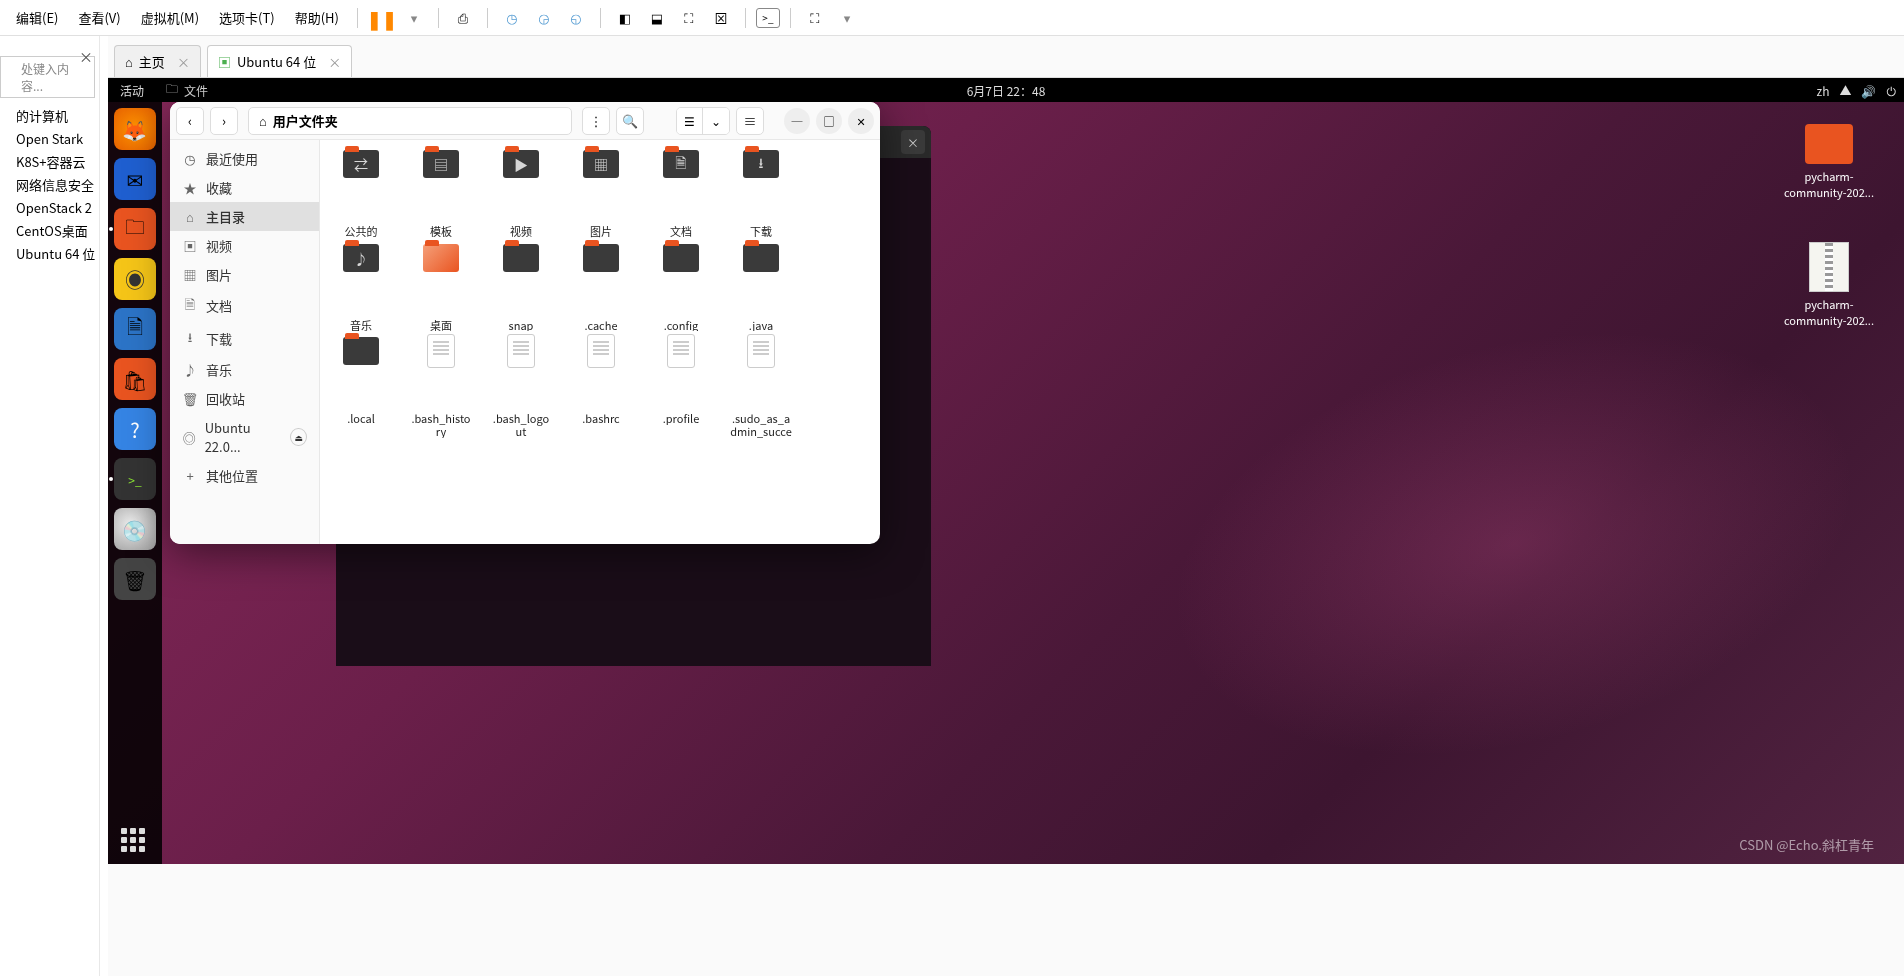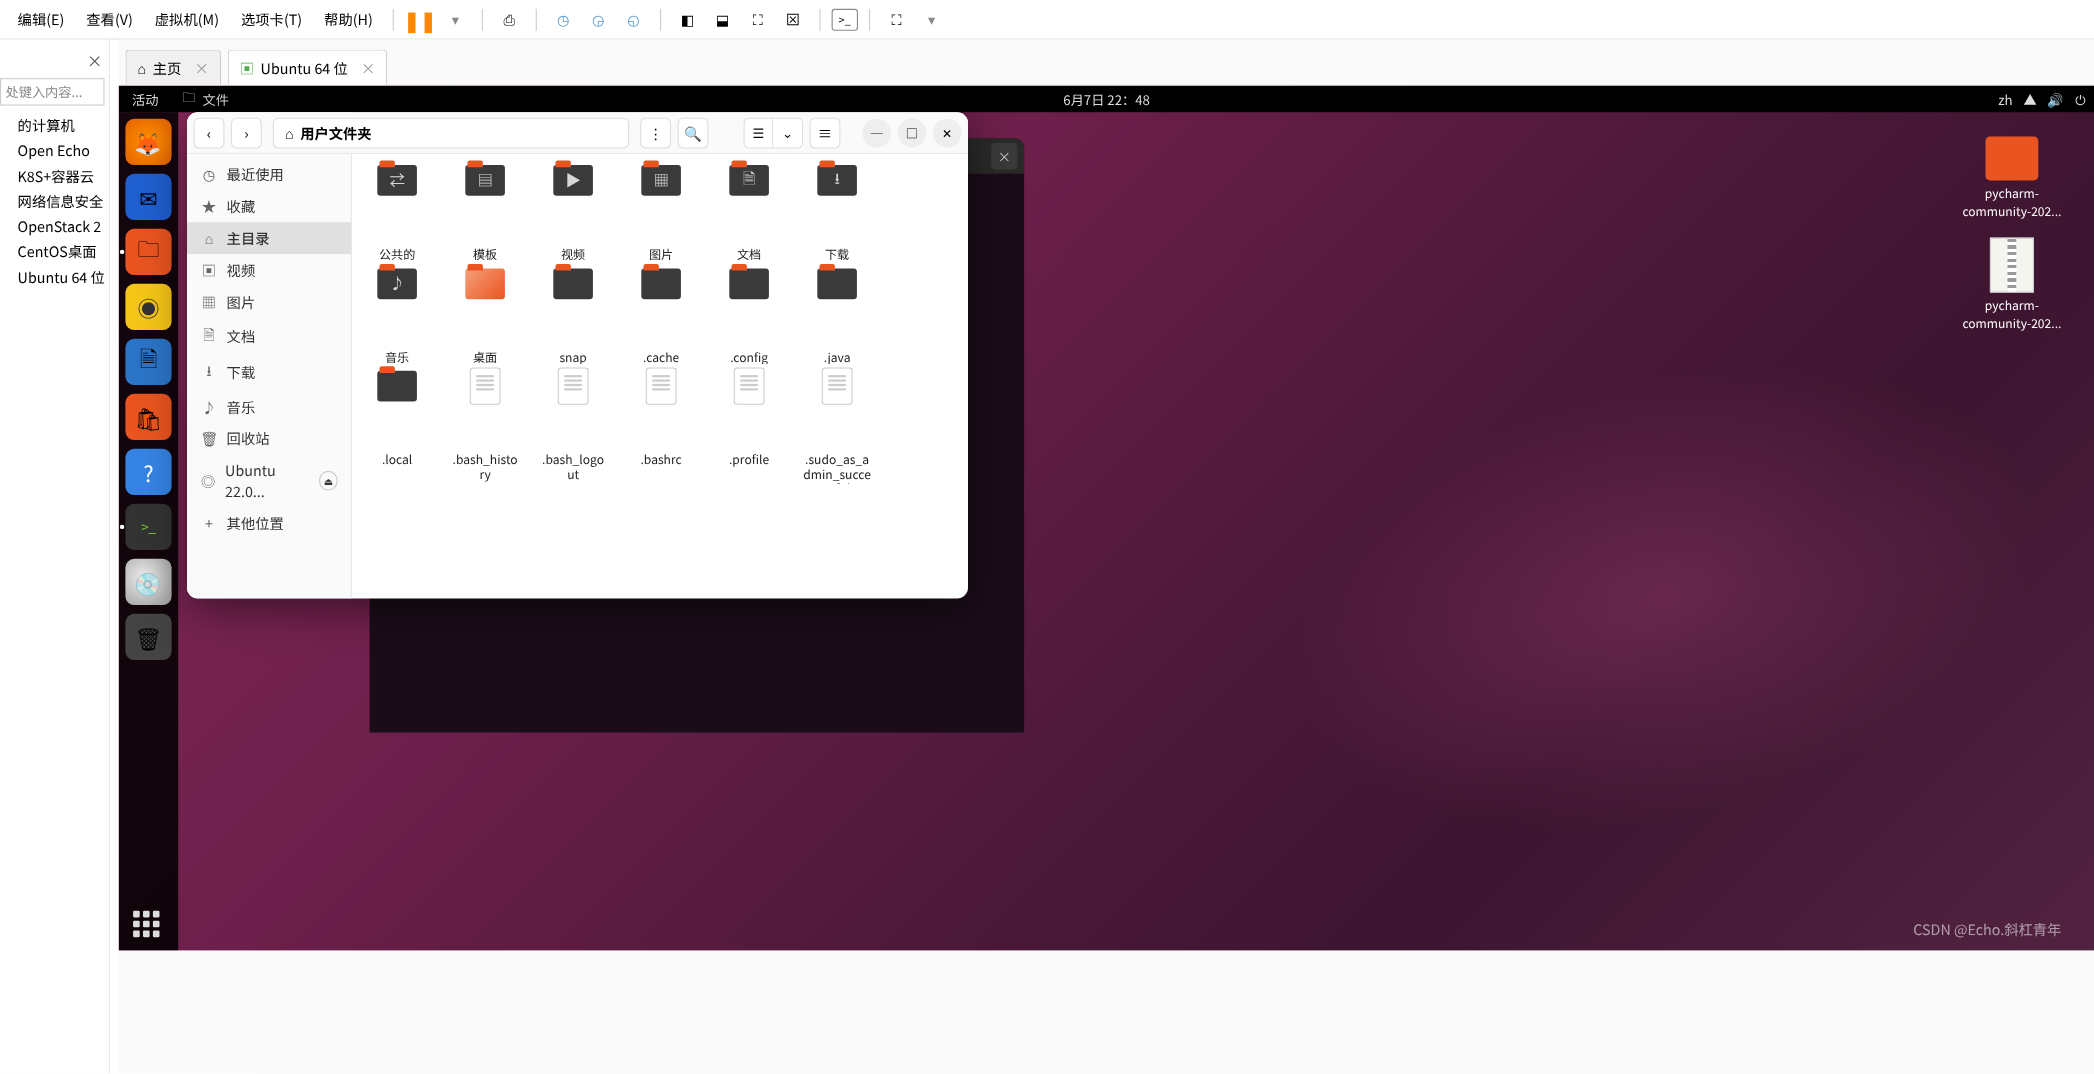--- a/index.html
+++ b/index.html
@@ -7,21 +7,21 @@
 
 
 .vmware-menu { height: 36px; background: #fff; display: flex; align-items: center; padding: 0 8px; gap: 4px; border-bottom: 1px solid #e0e0e0; font-size: 13px; }
 .vmware-menu .mitem { padding: 4px 8px; cursor: pointer; }
 .vmware-menu .sep { width: 1px; height: 20px; background: #ccc; margin: 0 6px; }
 .vmware-menu .tbtn { width: 28px; height: 28px; display: flex; align-items: center; justify-content: center; cursor: pointer; }
 
 
 .vmware-side { position: absolute; left: 0; top: 36px; width: 100px; height: 940px; background: #fff; border-right: 1px solid #e8e8e8; font-size: 13px; }
 .vmware-side .closebtn { position: absolute; top: 10px; right: 6px; font-size: 14px; cursor: pointer; color: #555; }
-.vmware-side .searchrow { margin: 35px 4px 6px 0; border: 1px solid #ccc; padding: 3px 4px; font-size: 12px; color: #888; text-align: left; }
+.vmware-side .searchrow { margin: 20px 4px 6px 0; border: 1px solid #ccc; padding: 3px 20px; font-size: 12px; color: #888; text-align: left; }
 .vmware-side .list div { padding: 2px 16px; white-space: nowrap; overflow: hidden; cursor: pointer; }
 
 
 .vmframe { position: absolute; left: 108px; top: 36px; width: 1796px; height: 940px; background: #fafafa; }
 .vmtabs { height: 42px; display: flex; align-items: flex-end; background: #fafafa; padding: 6px 6px 0 6px; gap: 6px; border-bottom: 1px solid #ddd; }
 .vmtab { display: flex; align-items: center; gap: 6px; height: 32px; padding: 0 10px; border: 1px solid #ccc; border-bottom: none; border-radius: 4px 4px 0 0; background: #f0f0f0; font-size: 13px; cursor: pointer; }
 .vmtab.active { background: #fff; }
 .vmtab .x { margin-left: 6px; color: #999; }
 
 
@@ -70,21 +70,21 @@
 .fitem .fic { width: 40px; height: 32px; margin-bottom: 2px; display: flex; align-items: center; justify-content: center; position: relative; }
 .folder { width: 36px; height: 28px; background: #3a3a3a; border-radius: 3px; position: relative; }
 .folder::before { content: ""; position: absolute; top: -4px; left: 2px; width: 14px; height: 6px; background: #e95420; border-radius: 2px 2px 0 0; }
 .folder.light { background: linear-gradient(135deg, #f5a07a, #e95420); }
 .folder .glyph { position: absolute; inset: 0; display: flex; align-items: center; justify-content: center; color: rgba(255,255,255,0.8); font-size: 14px; }
 .docfile { width: 28px; height: 34px; background: #fff; border: 1px solid #ccc; border-radius: 3px; position: relative; }
 .docfile::after { content: ""; position: absolute; top: 6px; left: 5px; right: 5px; height: 2px; background: #ccc; box-shadow: 0 4px 0 #ccc, 0 8px 0 #ccc, 0 12px 0 #ccc; }
 .flabel { word-break: break-all; line-height: 1.15; max-height: 28px; overflow: hidden; margin-top: 43px; }
 
 
-.desk-icons { position: absolute; right: 30px; top: 46px; display: flex; flex-direction: column; gap: 16px; z-index: 35; }
+.desk-icons { position: absolute; right: 30px; top: 46px; display: flex; flex-direction: column; gap: 42px; z-index: 35; }
 .desk-icons .di { width: 90px; text-align: center; color: #fff; font-size: 11px; cursor: pointer; }
 .desk-icons .di .ic { width: 48px; height: 40px; margin: 0 auto 4px; }
 .desk-icons .dfolder { width: 48px; height: 38px; background: #e95420; border-radius: 4px; position: relative; }
 .desk-icons .darchive { width: 40px; height: 50px; background: #f5f5f0; border: 1px solid #ccc; margin: 0 auto 4px; position: relative; }
 .desk-icons .darchive::after { content: ""; position: absolute; left: 50%; top: 0; width: 8px; height: 100%; background: repeating-linear-gradient(#999 0 3px, #fff 3px 6px); transform: translateX(-50%); }
 
 
 .watermark { position: absolute; right: 30px; bottom: 10px; color: rgba(255,255,255,0.55); font-size: 13px; z-index: 70; }
 </style>
 </head>
@@ -115,21 +115,21 @@
   <span class="sep"></span>
   <span class="tbtn">⛶</span>
   <span class="tbtn" style="color:#888;">▾</span>
 </div>
 
 <div class="vmware-side">
   <span class="closebtn">×</span>
   <div class="searchrow">处键入内容...</div>
   <div class="list">
     <div>的计算机</div>
-    <div>Open Echo</div>
+    <div>Open Stark</div>
     <div>K8S+容器云</div>
     <div>网络信息安全</div>
     <div>OpenStack 2</div>
     <div>CentOS桌面</div>
     <div>Ubuntu 64 位</div>
   </div>
 </div>
 
 <div class="vmframe">
   <div class="vmtabs">

